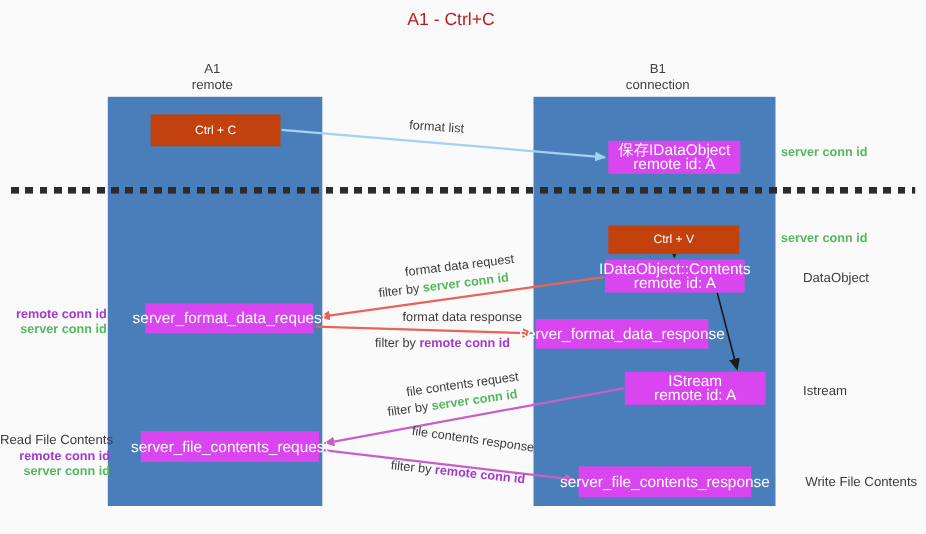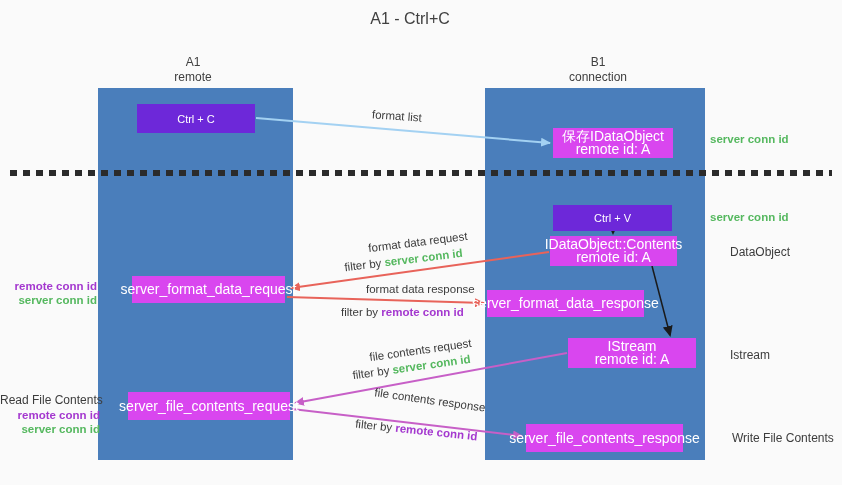--- a/index.html
+++ b/index.html
@@ -1,30 +1,30 @@
 <!DOCTYPE html>
 <html><head>
 <meta charset="utf-8">
 <style>
   html,body{margin:0;padding:0;background:#fafafa;}
   #canvas{
     position:relative;width:842px;height:485px;background:#fafafa;overflow:hidden;
     font-family:"Liberation Sans",sans-serif;color:#3c3c3c;
   }
   .title{position:absolute;left:330px;top:8px;width:160px;text-align:center;
-    font-size:16px;line-height:21px;color:#404040;}
+    font-size:16px;line-height:21px;color:#b91c1c;}
   .col-header{position:absolute;top:55px;width:120px;text-align:center;
     font-size:12px;line-height:15px;color:#404040;}
   .col{position:absolute;top:88px;height:372px;background:#4a7ebb;}
   .divider{position:absolute;left:10px;top:170px;width:822px;height:6px;z-index:3;
     background:repeating-linear-gradient(90deg,#2b2b2b 0 7px,transparent 7px 13px);}
   svg.arrows{position:absolute;left:0;top:0;z-index:4;pointer-events:none;}
   .box{position:absolute;z-index:5;display:flex;flex-direction:column;align-items:center;
     justify-content:center;color:#ffffff;text-align:center;white-space:nowrap;}
-  .box.green{background:#6d28d9;font-size:11px;}
+  .box.green{background:#c2410c;font-size:11px;}
   .box.orange{background:#d946ef;font-size:14px;line-height:13px;}
   .alabel{position:absolute;z-index:6;font-size:11.5px;color:#3c3c3c;white-space:nowrap;}
   .alabel .key{font-weight:bold;}
   .key.green,.slabel.green,.sline.green{color:#55b85f;}
   .key.purple,.slabel.purple,.sline.purple{color:#a438cf;}
   .slabel{position:absolute;z-index:6;font-size:11.5px;font-weight:bold;white-space:nowrap;}
   .slabel.plain{font-weight:normal;font-size:12px;color:#3c3c3c;margin-left:20px;}
   .lgroup{position:absolute;z-index:6;left:0;text-align:right;white-space:nowrap;}
   .sline{font-size:11.5px;font-weight:bold;line-height:14px;}
   .sline.plain{font-weight:normal;font-size:12px;color:#3c3c3c;line-height:16px;}

